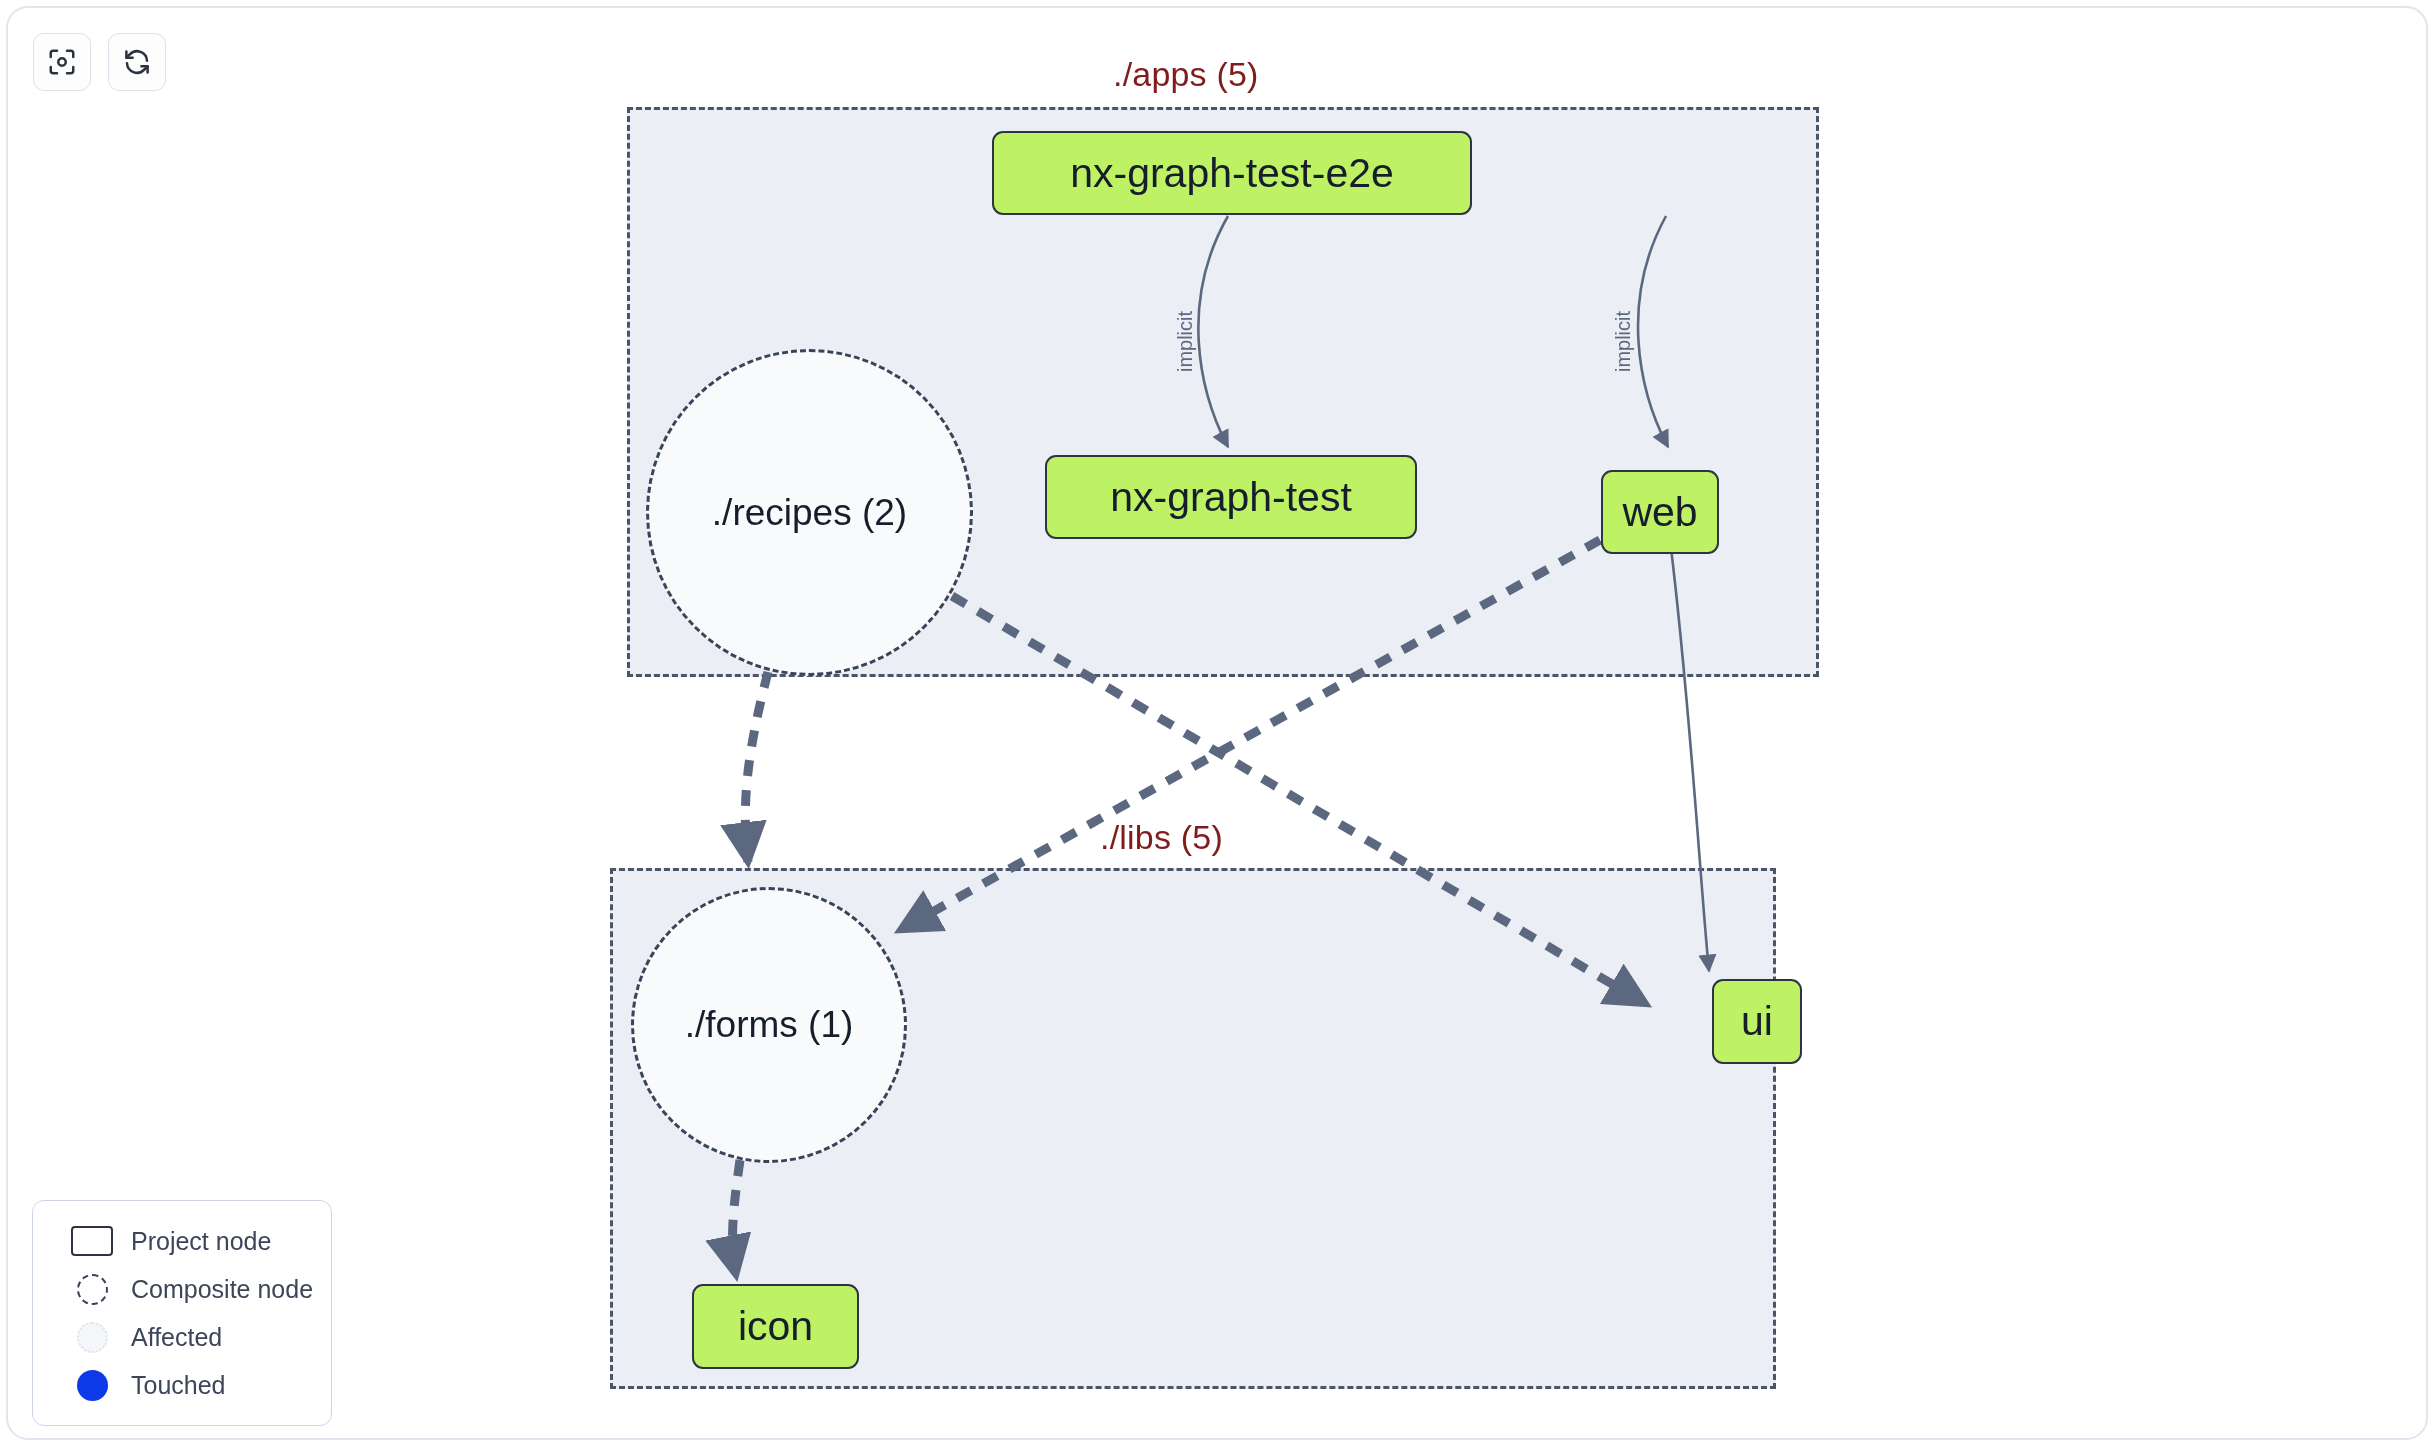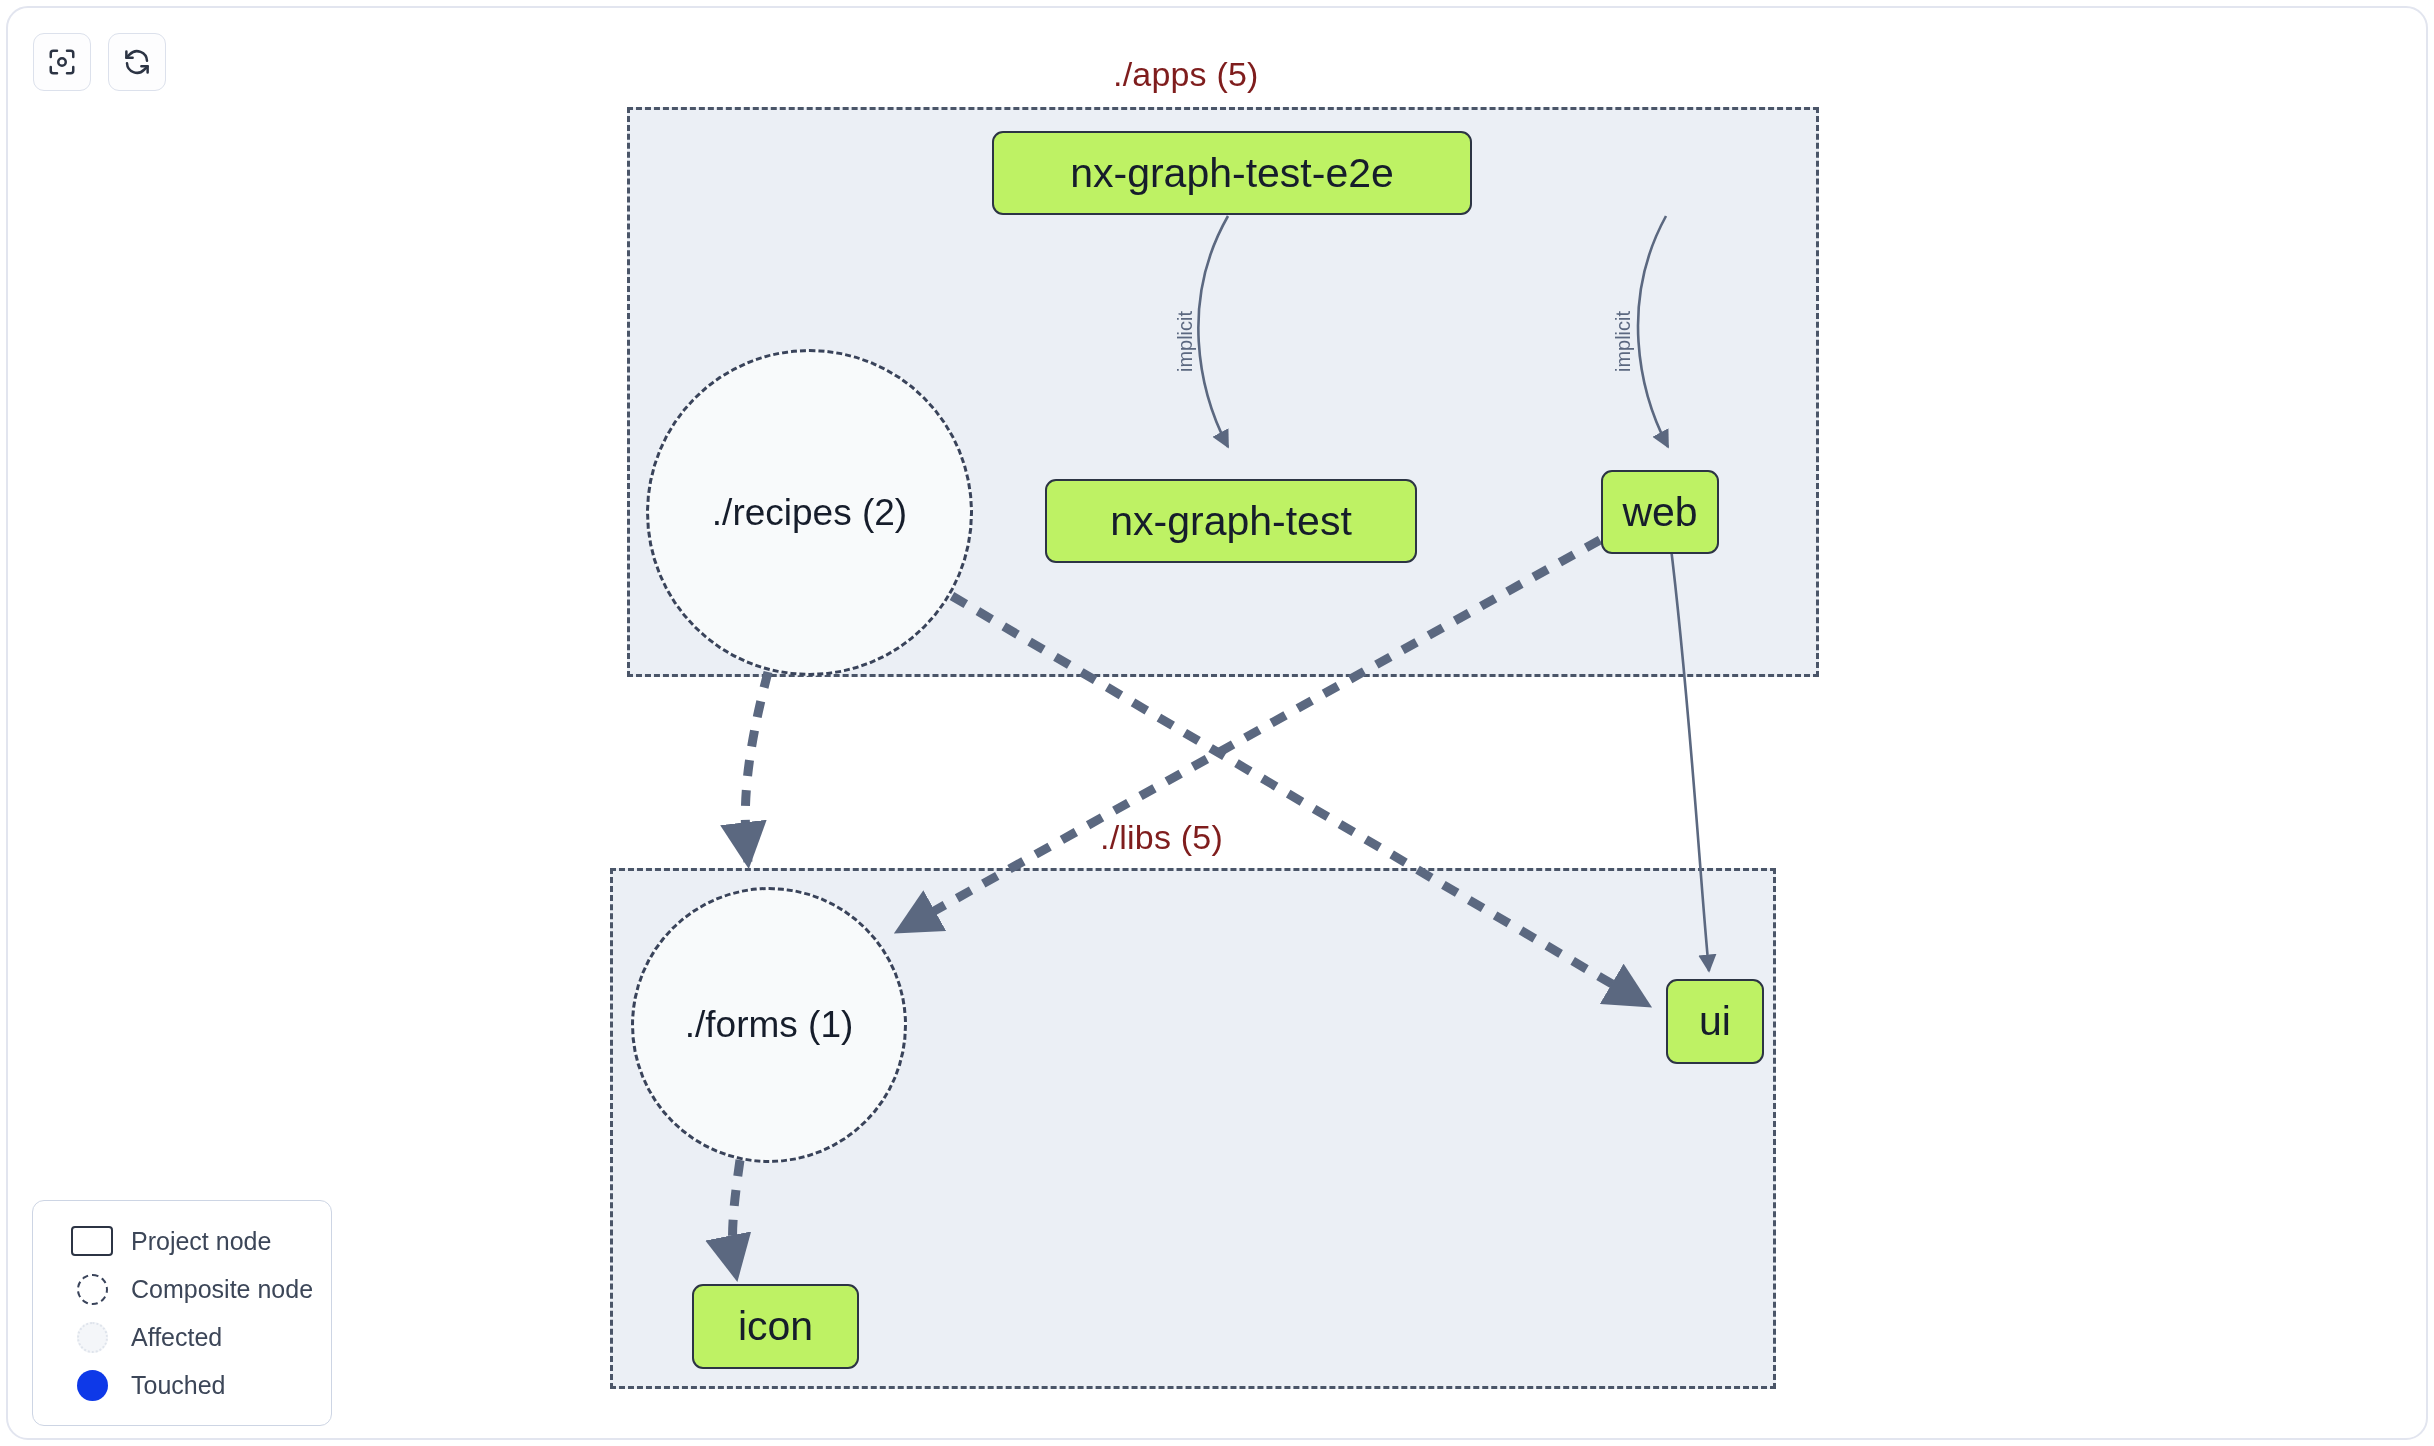--- a/index.html
+++ b/index.html
@@ -238,27 +238,27 @@
     </svg>
 
     <div class="edge-label" style="left:1155px; top:330px; transform: rotate(-90deg);">implicit</div>
     <div class="edge-label" style="left:1593px; top:330px; transform: rotate(-90deg);">implicit</div>
 
     <div class="node" style="left:992px; top:131px; width:480px; height:84px;">nx-graph-test-e2e</div>
 
 
     <div class="composite" style="left:646px; top:349px; width:327px; height:327px;">./recipes (2)</div>
 
-    <div class="node" style="left:1045px; top:455px; width:372px; height:84px;margin-top:24px;">nx-graph-test</div>
+    <div class="node" style="left:1045px; top:455px; width:372px; height:84px;">nx-graph-test</div>
 
     <div class="node" style="left:1601px; top:449px; width:118px; height:84px;margin-top:21px;">web</div>
 
     <div class="composite" style="left:631px; top:887px; width:276px; height:276px;">./forms (1)</div>
 
-    <div class="node" style="left:1666px; top:979px; width:98px; height:85px;">ui</div>
+    <div class="node" style="left:1712px; top:979px; width:90px; height:85px;">ui</div>
 
     <div class="node" style="left:692px; top:1284px; width:167px; height:85px;">icon</div>
 
   </div>
 
   <div class="legend">
     <div class="legend-row">
       <span class="legend-swatch">
         <span class="sw-rect"></span>
       </span>

